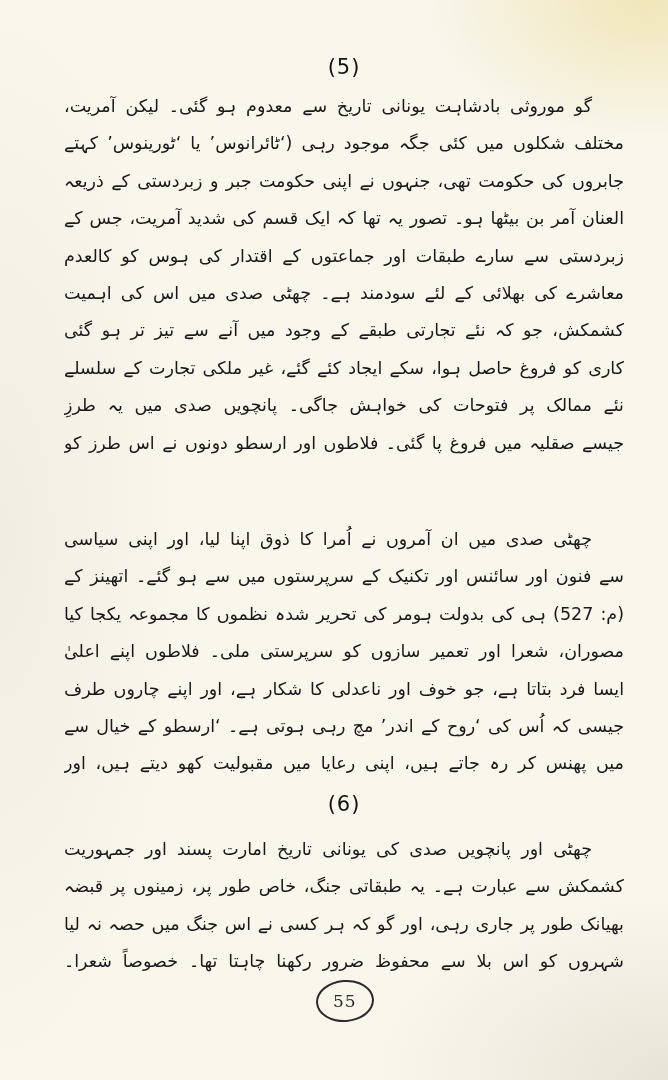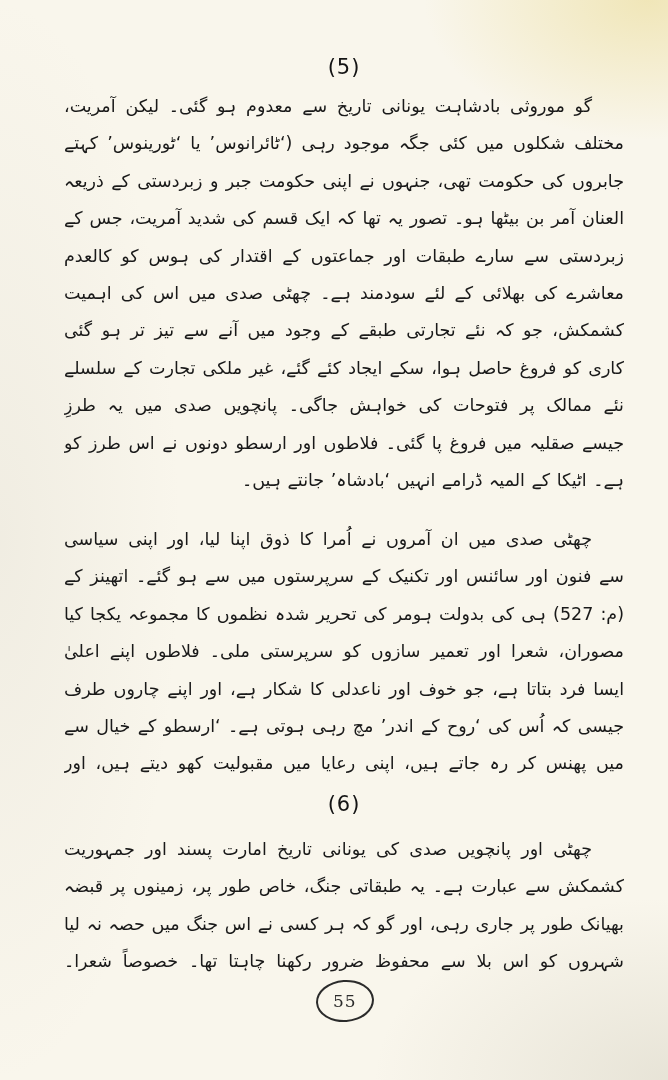--- a/index.html
+++ b/index.html
@@ -71,21 +71,20 @@
     <div class="tline indent">گو موروثی بادشاہت یونانی تاریخ سے معدوم ہو گئی۔ لیکن آمریت، ٹائرنی، یا جابریت،</div>
     <div class="tline">مختلف شکلوں میں کئی جگہ موجود رہی (‘ٹائرانوس’ یا ‘ٹورینوس’ کہتے ہیں لیڈیا سے آیا تھا)۔ یہ</div>
     <div class="tline">جابروں کی حکومت تھی، جنہوں نے اپنی حکومت جبر و زبردستی کے ذریعہ حاصل کی ہو۔ اور مطلق</div>
     <div class="tline">العنان آمر بن بیٹھا ہو۔ تصور یہ تھا کہ ایک قسم کی شدید آمریت، جس کے ذریعہ ایک فرد زور و</div>
     <div class="tline">زبردستی سے سارے طبقات اور جماعتوں کے اقتدار کی ہوس کو کالعدم قرار دے دیتا ہے،</div>
     <div class="tline">معاشرے کی بھلائی کے لئے سودمند ہے۔ چھٹی صدی میں اس کی اہمیت بڑھ گئی، جب کہ طبقاتی</div>
     <div class="tline">کشمکش، جو کہ نئے تجارتی طبقے کے وجود میں آنے سے تیز تر ہو گئی تھی۔ اس کشمکش کے دوران حرفت</div>
     <div class="tline">کاری کو فروغ حاصل ہوا، سکے ایجاد کئے گئے، غیر ملکی تجارت کے سلسلے میں بازار قائم کئے گئے، اور</div>
     <div class="tline">نئے ممالک پر فتوحات کی خواہش جاگی۔ پانچویں صدی میں یہ طرزِ حکومت دور افتادہ مقامات،</div>
     <div class="tline">جیسے صقلیہ میں فروغ پا گئی۔ فلاطوں اور ارسطو دونوں نے اس طرز کو سب سے بُری حکومت بتایا</div>
-    <div class="tline short">ہے۔ اٹیکا کے المیہ ڈرامے انہیں ‘بادشاہ’ جانتے ہیں۔</div>
   </div>
 
   <div class="para" id="para-2">
     <div class="tline indent">چھٹی صدی میں ان آمروں نے اُمرا کا ذوق اپنا لیا، اور اپنی سیاسی حیثیت اور افراطِ دولت</div>
     <div class="tline">سے فنون اور سائنس اور تکنیک کے سرپرستوں میں سے ہو گئے۔ اتھینز کے جابر پیسَس ٹرائٹس</div>
     <div class="tline">(م: 527) ہی کی بدولت ہومر کی تحریر شدہ نظموں کا مجموعہ یکجا کیا گیا۔ مشہور سنگ تراش،</div>
     <div class="tline">مصوران، شعرا اور تعمیر سازوں کو سرپرستی ملی۔ فلاطوں اپنے اعلیٰ مکالمے “ریاست” میں آمر کو ایک</div>
     <div class="tline">ایسا فرد بتاتا ہے، جو خوف اور ناعدلی کا شکار ہے، اور اپنے چاروں طرف ایسی تباہی برپا کرتا ہے،</div>
     <div class="tline">جیسی کہ اُس کی ‘روح کے اندر’ مچ رہی ہوتی ہے۔ ‘ارسطو کے خیال سے آمر خوشامدیوں کے نرغے</div>
     <div class="tline">میں پھنس کر رہ جاتے ہیں، اپنی رعایا میں مقبولیت کھو دیتے ہیں، اور ناعدلی کی تصویر بن جاتے ہیں۔</div>

